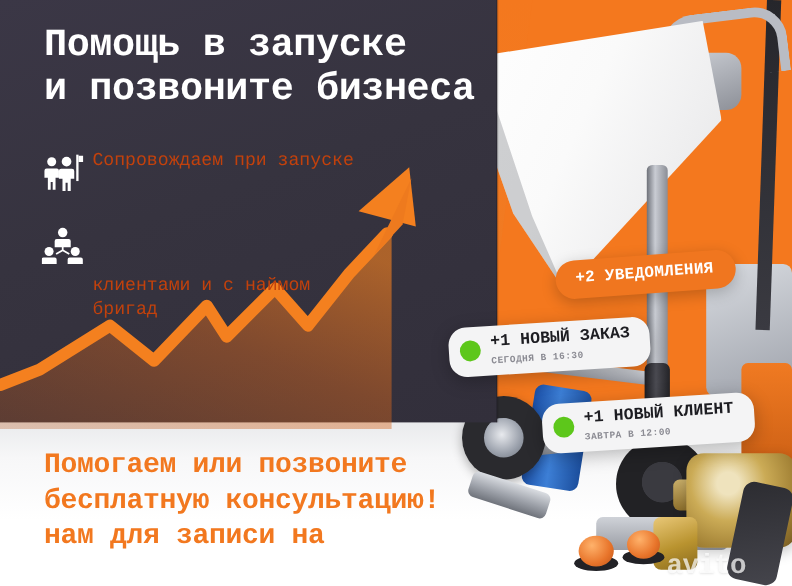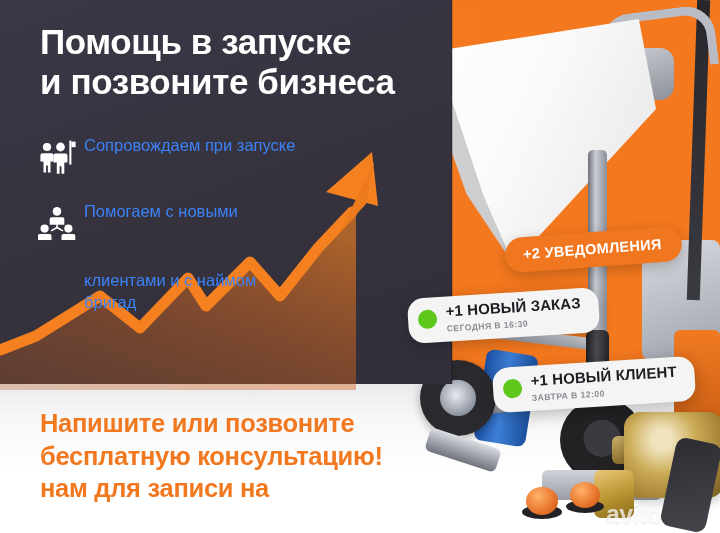--- a/index.html
+++ b/index.html
@@ -1,21 +1,21 @@
 <!DOCTYPE html>
 <html><head>
 <meta charset="utf-8">
 <style>
   html,body{margin:0;padding:0;}
   body{
     width:720px;height:533px;overflow:hidden;
     font-family:"Liberation Sans","DejaVu Sans",sans-serif;
     background:#ffffff;
   }
-  #ad{position:relative;width:720px;height:533px;overflow:hidden;background:#ffffff;}
+  #ad{position:relative;width:720px;height:533px;overflow:hidden;background:#ffffff;font-family:Liberation Mono, monospace;}
 
   
   .bg-orange{position:absolute;left:0;top:0;width:720px;height:533px;
     background:linear-gradient(180deg,#F4781E 0%,#F07B23 55%,#ED7A27 100%);}
   .bg-white-floor{position:absolute;left:0;bottom:0;width:720px;height:150px;
     background:linear-gradient(180deg,#e9eaec 0%,#f7f7f8 22%,#ffffff 60%);}
   .orange-wedge{position:absolute;left:430px;top:0;width:300px;height:420px;
     background:#F4781E;clip-path:polygon(18% 0,100% 0,100% 100%,0 100%);}
 
   
@@ -33,21 +33,21 @@
   .headline{position:absolute;left:40px;top:22px;width:400px;
     color:#ffffff;font-weight:700;font-size:35px;line-height:1.14;
     letter-spacing:-.4px;}
   .headline .ln{display:block;white-space:nowrap;}
 
   
   .bullets{position:absolute;left:38px;top:135px;width:360px;}
   .bullet{display:flex;align-items:flex-start;margin-bottom:24px;}
   .bullet .b-icon{flex:0 0 46px;width:46px;height:40px;display:flex;
     align-items:center;justify-content:flex-start;margin-top:2px;}
-  .bullet .b-text{color:#3b82f6;font-size:16.5px;line-height:1.30;font-weight:400;
+  .bullet .b-text{color:#c2410c;font-size:16.5px;line-height:1.30;font-weight:400;
     max-width:275px;}
 
   
   .cta{position:absolute;left:40px;top:407px;width:430px;
     color:#F2781F;font-weight:700;font-size:25.5px;line-height:1.28;
     letter-spacing:-.3px;}
   .cta .ln{display:block;white-space:nowrap;}
 
   
   .badge{position:absolute;display:flex;align-items:center;}
@@ -232,30 +232,29 @@
           <circle cx="19" cy="5.4" r="4.3"></circle>
           <path d="M13.6 11.2 h10.8 a1.9 1.9 0 0 1 1.9 1.9 v5.6 h-14.6 v-5.6 a1.9 1.9 0 0 1 1.9 -1.9 z"></path>
           <path d="M18.2 18.6 h1.6 v2.4 l5.6 3.2 -0.8 1.4 -5.6 -3.2 -5.6 3.2 -0.8 -1.4 5.6 -3.2 z"></path>
           <circle cx="6.6" cy="22.6" r="4.1"></circle>
           <path d="M1.5 28.1 h10.2 a1.8 1.8 0 0 1 1.8 1.8 v4.1 h-13.8 v-4.1 a1.8 1.8 0 0 1 1.8 -1.8 z"></path>
           <circle cx="30.4" cy="22.6" r="4.1"></circle>
           <path d="M25.3 28.1 h10.2 a1.8 1.8 0 0 1 1.8 1.8 v4.1 h-13.8 v-4.1 a1.8 1.8 0 0 1 1.8 -1.8 z"></path>
         </svg>
       </span>
       <span class="b-text">
-        <span style="display: block;">Помогаем с новыми</span>
         <span style="display: block; margin-top: 48px;">клиентами и с наймом</span>
         <span style="display: block;">бригад</span>
       </span>
     </div>
 
   </div>
 
   <div class="cta">
-    <span class="ln">Напишите или позвоните</span>
+    <span class="ln">Помогаем или позвоните</span>
     <span class="ln">бесплатную консультацию!</span>
     <span class="ln">нам для записи на</span>
   </div>
 
   <div class="badge badge-orange">
     <span class="btxt">+2 УВЕДОМЛЕНИЯ</span>
   </div>
 
   <div class="badge badge-white badge-order">
     <span class="dot"></span>

